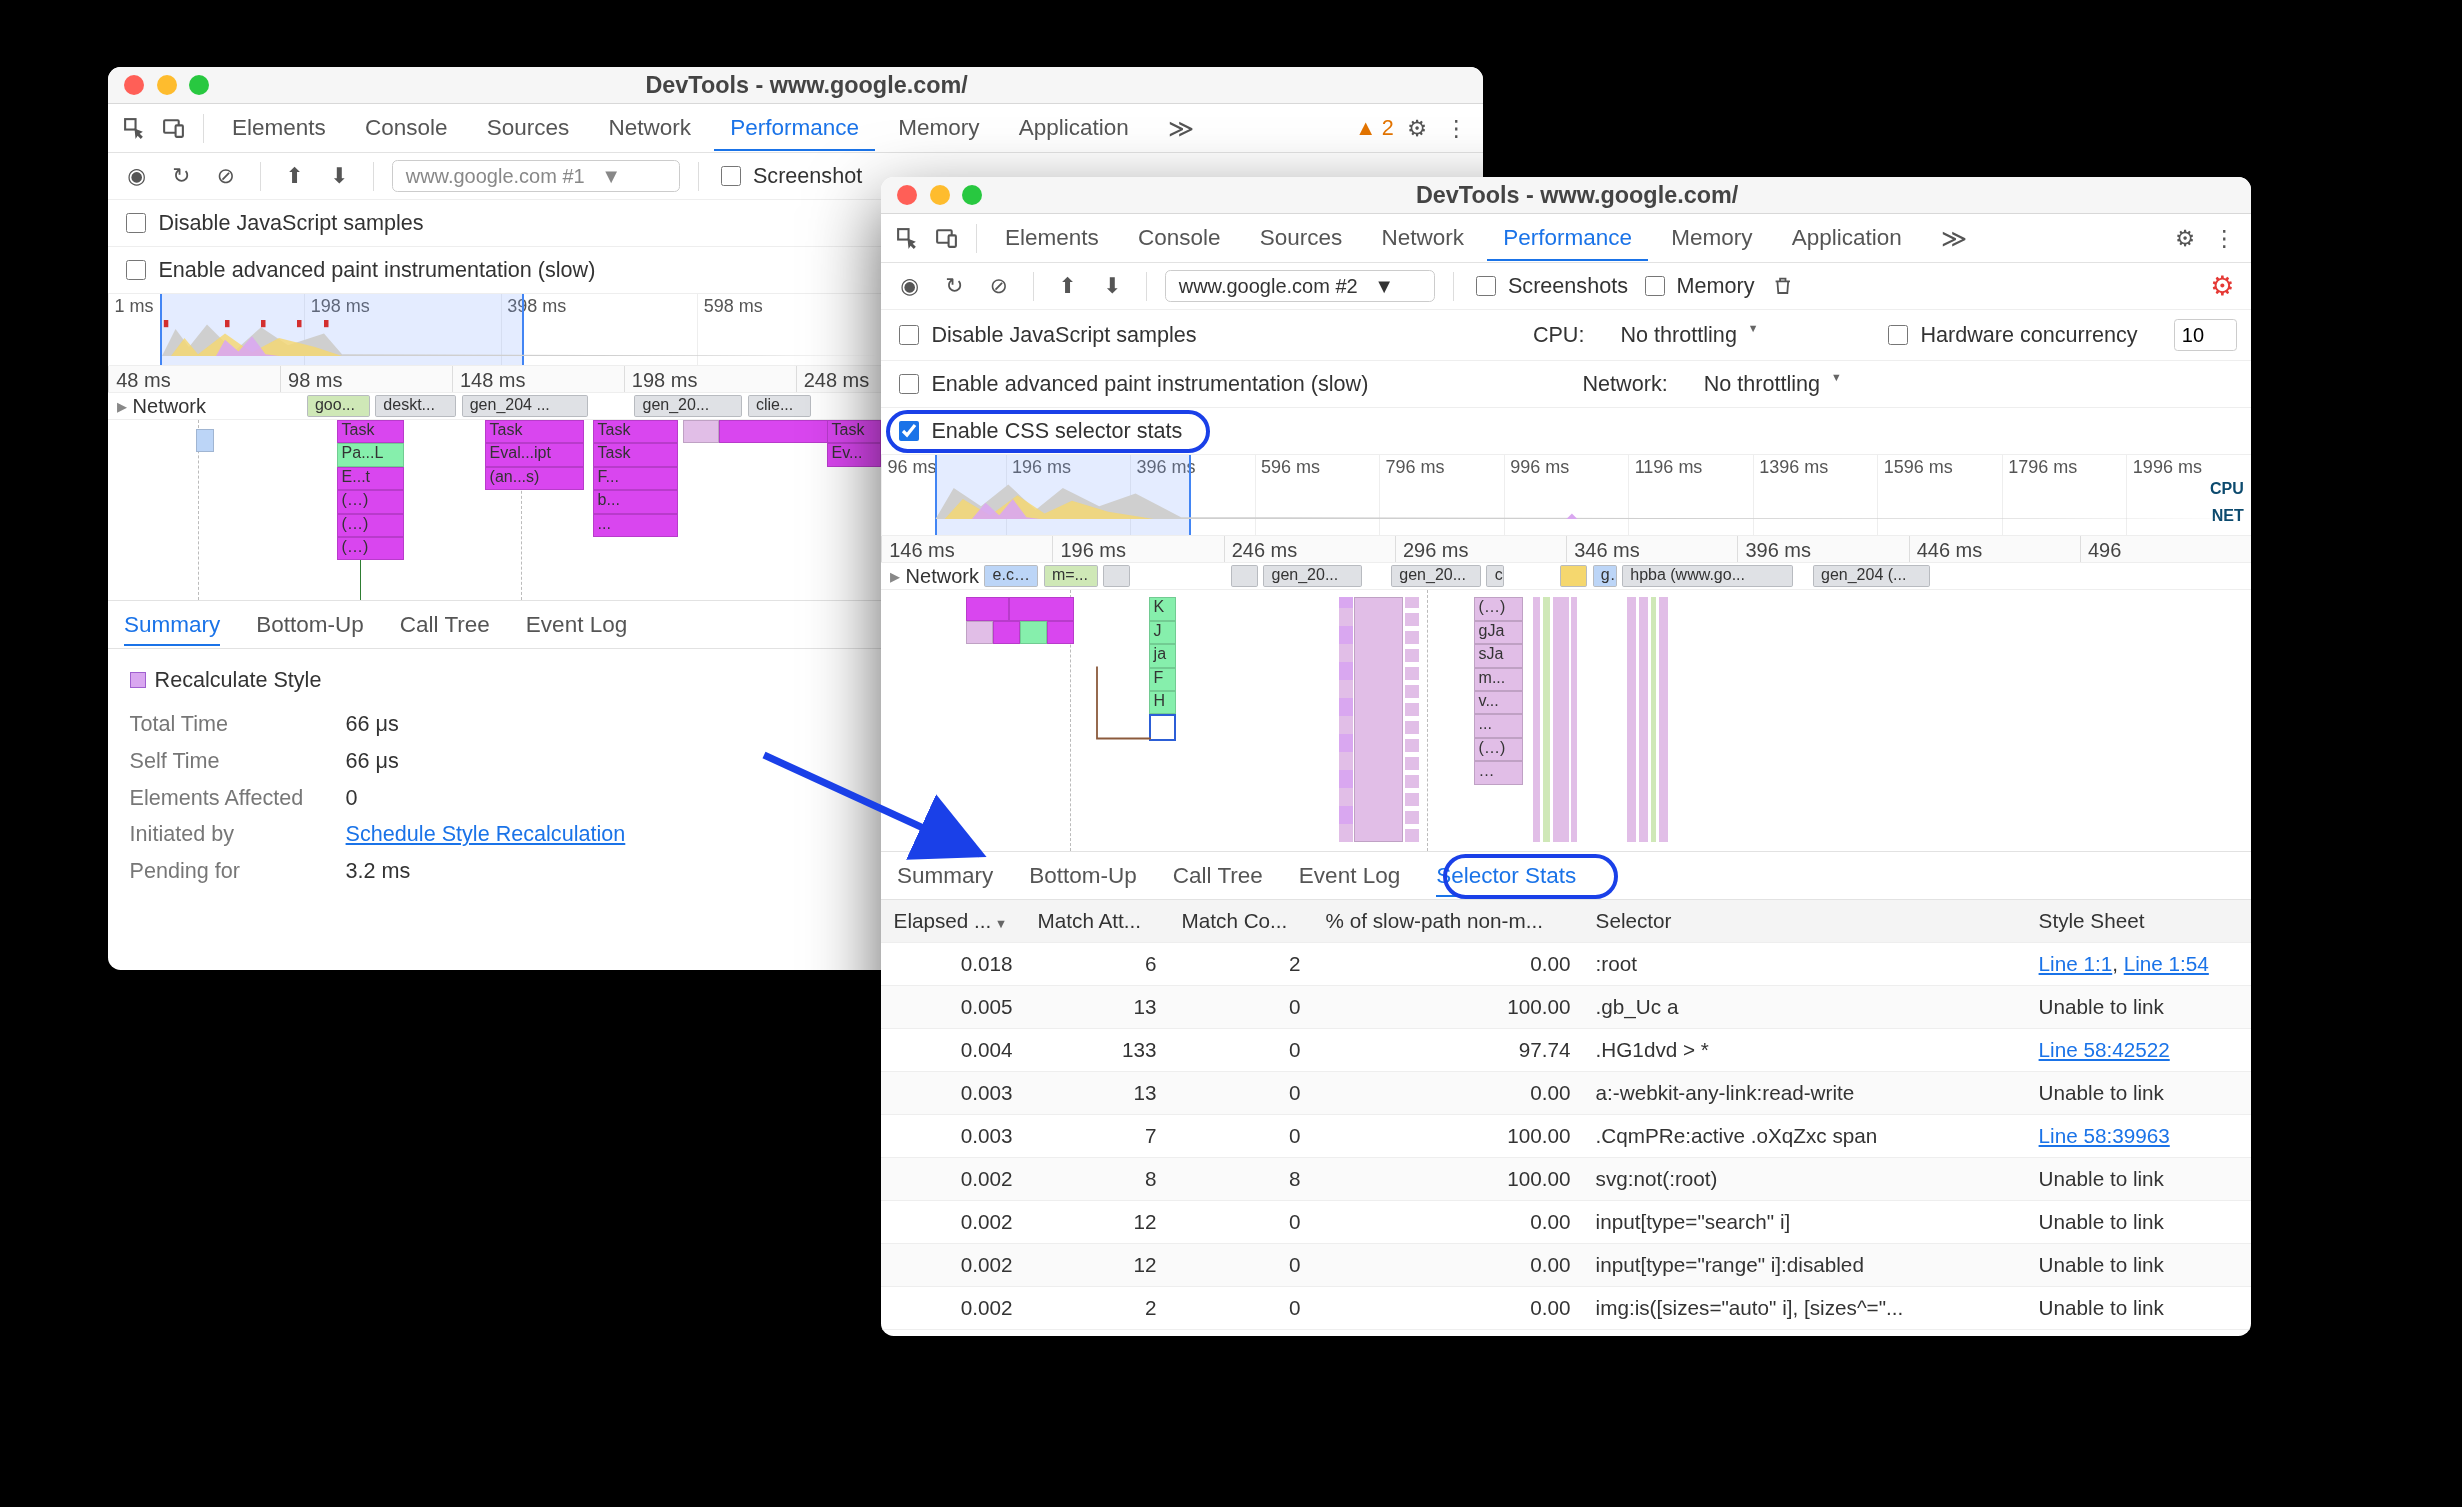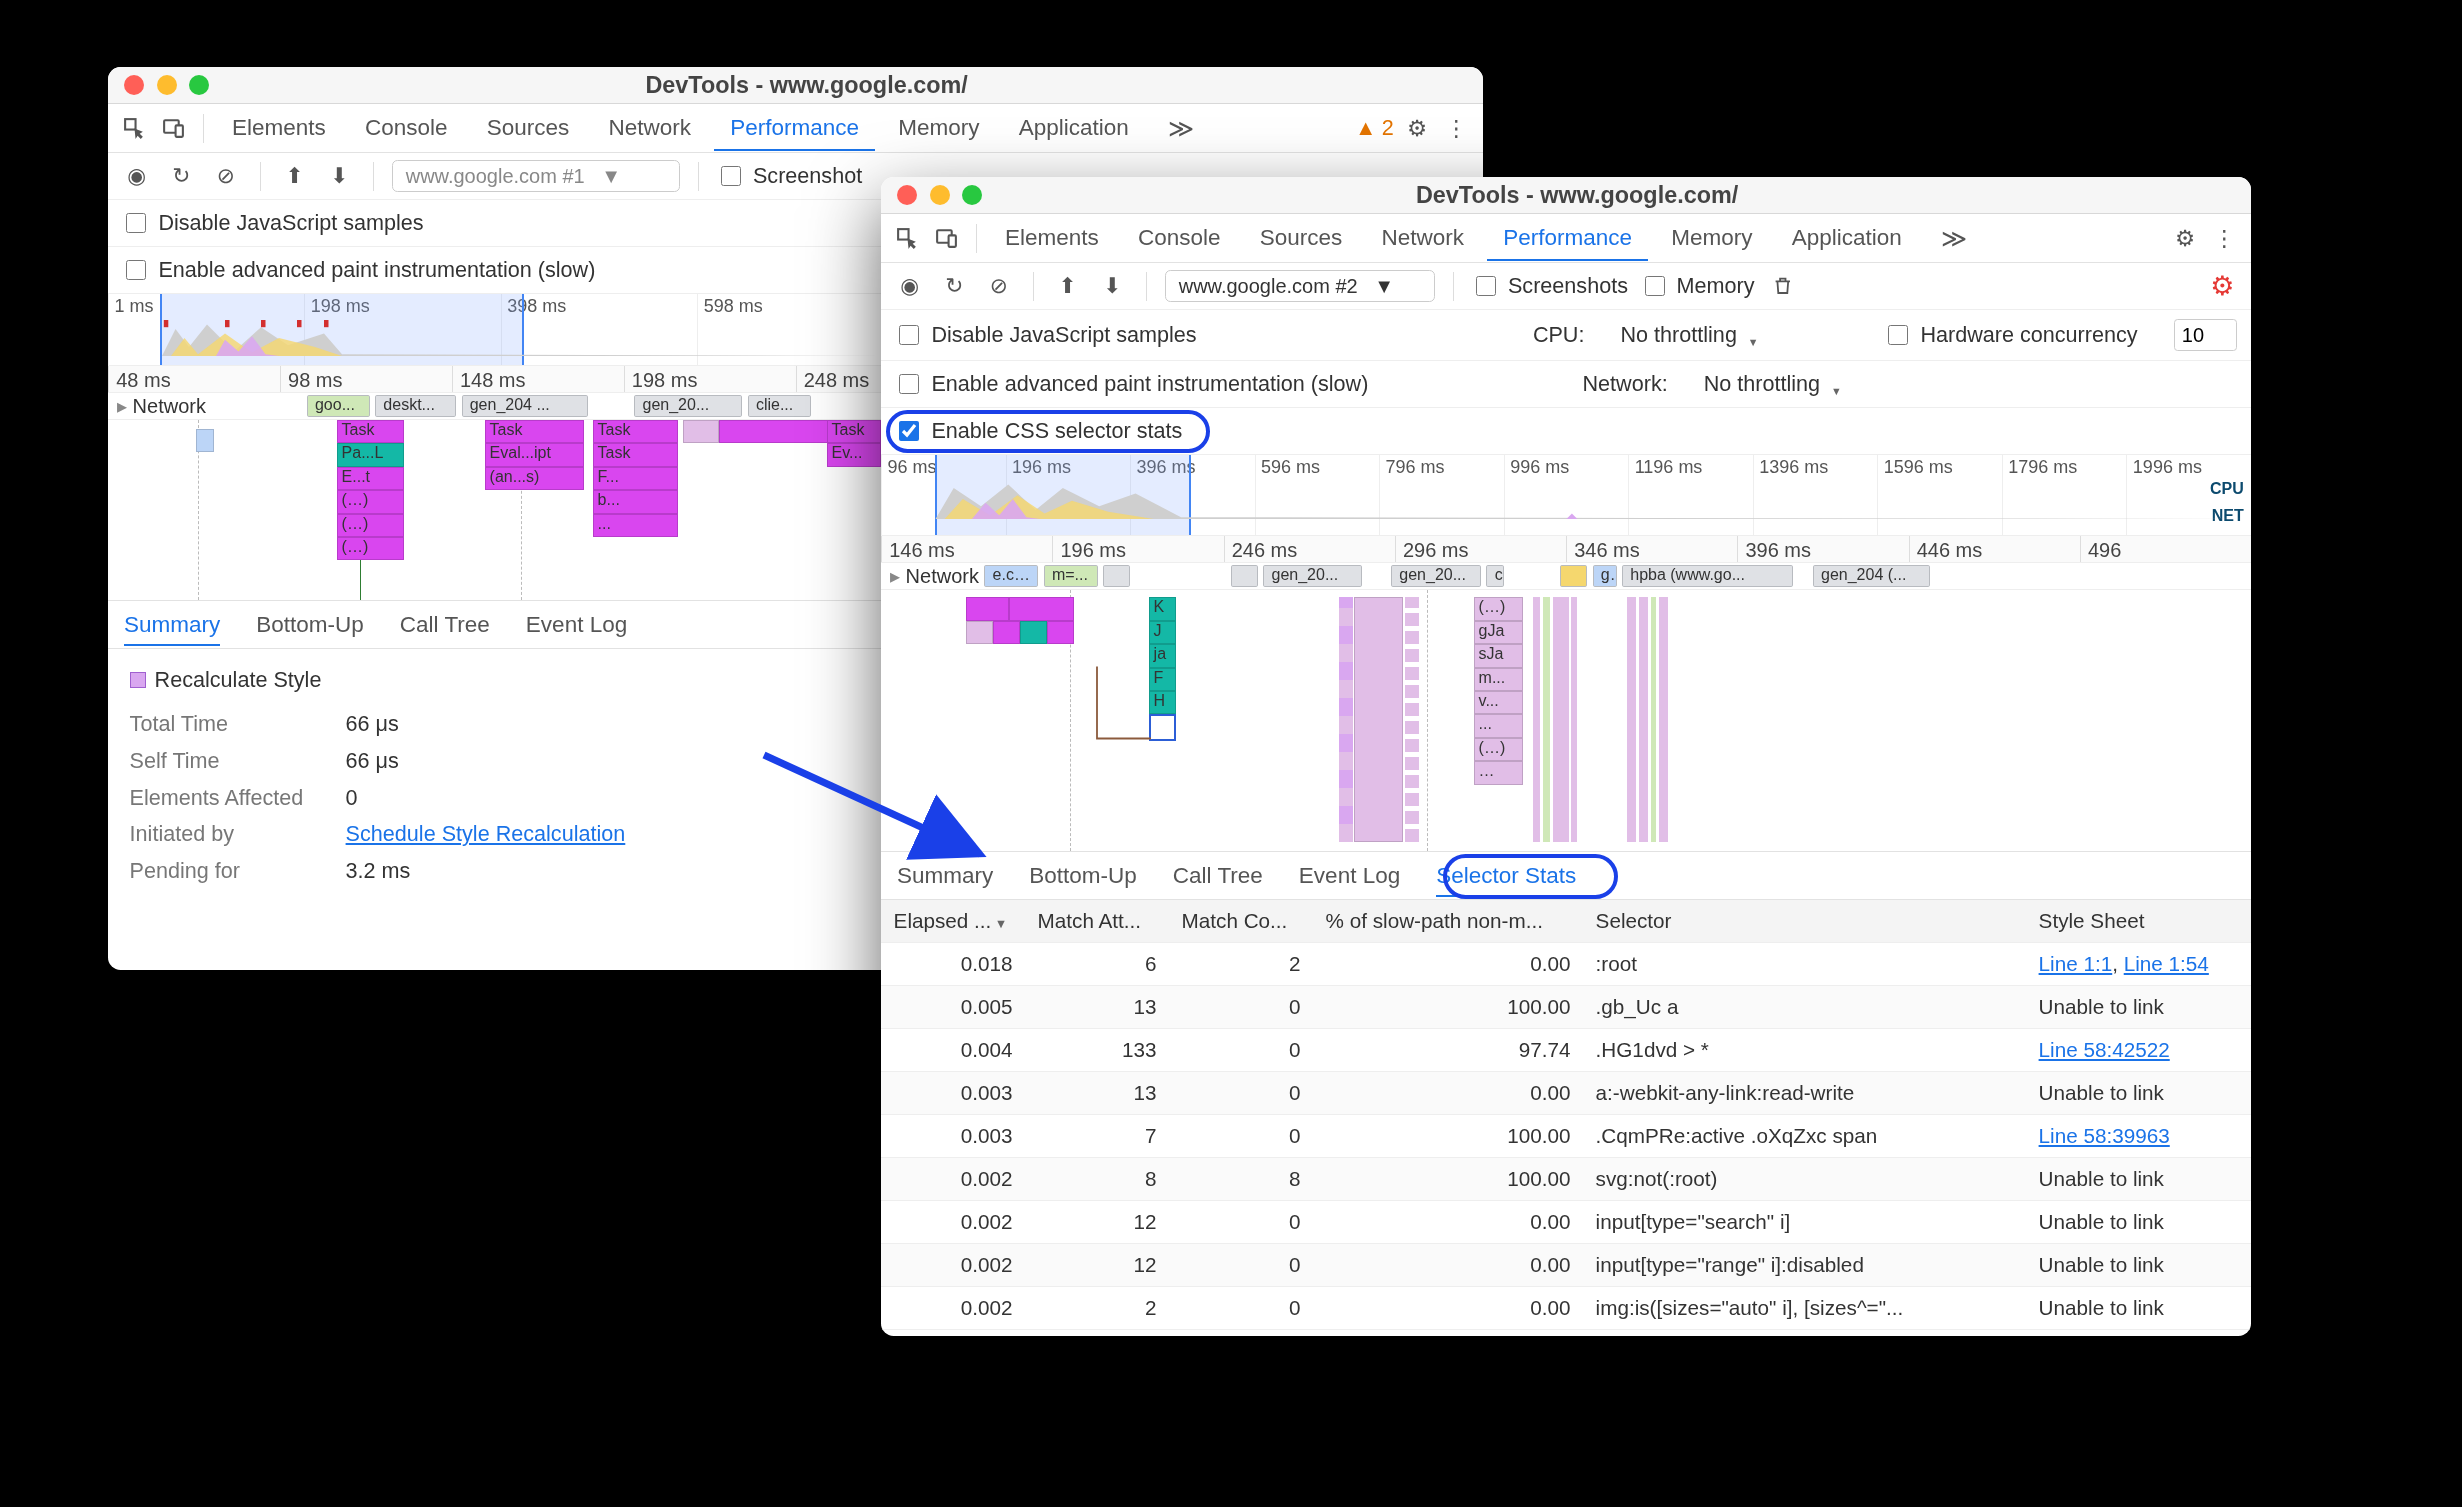--- a/index.html
+++ b/index.html
@@ -14,37 +14,37 @@
   .tabbar .tab { padding:10.8px 16px; cursor:pointer; }
   .tabbar .tab.active { color:#1a73e8; border-bottom:2.7px solid #1a73e8; padding-bottom:8px; }
   .icon-btn { width:32px; height:32px; display:inline-flex; align-items:center; justify-content:center; color:#555; }
   .sep { width:0.9px; height:29px; background:#ddd; margin:0 5.4px; }
   .toolbar { height:47px; display:flex; align-items:center; padding:0 12.6px; gap:12.6px; font-size:21.6px; border-bottom:0.9px solid #eee; }
   .toolbar select, .toolbar .fake-dd { border:0.9px solid #ccc; border-radius:5.4px; padding:3.6px 12.6px; font-size:20px; background:#fff; }
   .check-line { display:flex; align-items:center; gap:9px; font-size:21.6px; }
   input[type=checkbox]{ width:20px; height:20px; }
   .opts-row { padding:9px 14.4px; display:flex; align-items:center; gap:36px; font-size:21.6px; border-bottom:0.9px solid #eee; min-height:47px; }
   .opts-row .lbl { color:#333; }
-  .opts-row .val { display:flex; align-items:flex-end; gap:5.4px; }
+  .opts-row .val { display:flex; align-items:flex-start; gap:5.4px; }
   .dd-arrow::after { content:"▼"; font-size:10.8px; margin-left:5.4px; color:#666; }
   .timeline-overview { height:72px; position:relative; background:#fff; border-bottom:0.9px solid #eee; }
   .ov-ticks { position:absolute; inset:0; display:flex; font-size:18px; color:#555; }
   .ov-ticks div { flex:1; border-left:0.9px solid #eee; padding:1.8px 5.4px; }
   .ov-waves { position:absolute; left:0; right:0; bottom:9px; height:36px; }
   .ov-sel { position:absolute; top:0; bottom:0; background:rgba(130,170,255,.22); border-left:2.7px solid #4285f4; border-right:2.7px solid #4285f4; }
   .ov-right-label { position:absolute; right:7.2px; font-size:16px; font-weight:700; color:#0c4a6e; }
   .ruler { height:27px; display:flex; font-size:20px; color:#444; background:#fafafa; border-bottom:0.9px solid #eee; }
   .ruler div { flex:1; border-left:0.9px solid #ddd; padding:2.7px 7.2px; white-space:nowrap; }
   .netrow { height:27px; display:flex; align-items:center; padding:0 9px; font-size:20px; gap:5.4px; border-bottom:0.9px solid #eee; }
   .net-blocks { display:flex; gap:5.4px; flex:1; align-items:center; overflow:hidden; }
   .nb { height:21.6px; background:#dfe1e5; border:0.9px solid #b8bbc0; border-radius:1.8px; font-size:16px; padding:0 7.2px; white-space:nowrap; overflow:hidden; text-overflow:ellipsis; }
   .flame { position:relative; height:180px; background:#fff; overflow:hidden; }
   .stack { position:absolute; display:flex; flex-direction:column; gap:0; }
   .fr { height:23.4px; font-size:16px; padding:0 3.6px; border:0.9px solid rgba(0,0,0,.15); overflow:hidden; white-space:nowrap; text-overflow:ellipsis; }
-  .c-yel{background:#d946ef;} .c-pur{background:#e1bee7;} .c-blu{background:#bcd5f7;} .c-vio{background:#14b8a6;}
+  .c-yel{background:#d946ef;} .c-pur{background:#e1bee7;} .c-blu{background:#bcd5f7;} .c-vio{background:#86efac;}
   .bottom-tabs { height:49px; display:flex; align-items:center; padding:0 16px; gap:36px; font-size:22.5px; border-top:0.9px solid #e2e2e2; border-bottom:0.9px solid #e2e2e2; }
   .bottom-tabs .btab { padding:9px 0; color:#555; cursor:pointer; }
   .bottom-tabs .btab.active { color:#1a73e8; border-bottom:2.7px solid #1a73e8; padding-bottom:6.3px; }
   .summary-pane { padding:18px 21.6px; font-size:21.6px; color:#333; }
   .summary-pane .hdr { display:flex; align-items:center; gap:9px; margin-bottom:12.6px; }
   .sq { width:16px;height:16px;background:#d9a7f0;border:0.9px solid #a060d0; }
   .summary-pane .row { display:flex; gap:9px; padding:5.4px 0; }
   .summary-pane .k { width:207px; color:#777; }
   .summary-pane a { color:#1a73e8; text-decoration:underline; }
   

